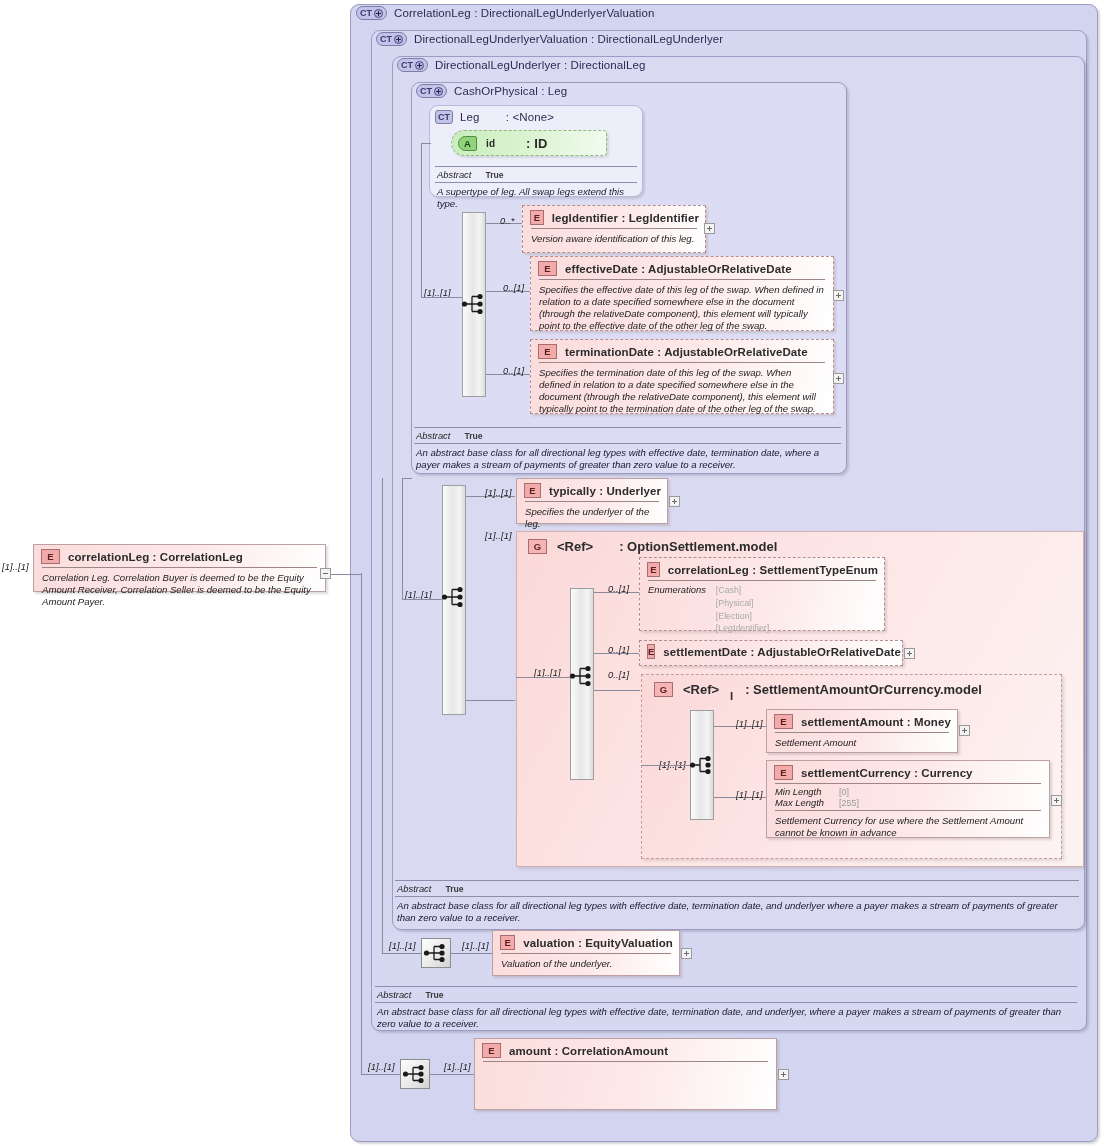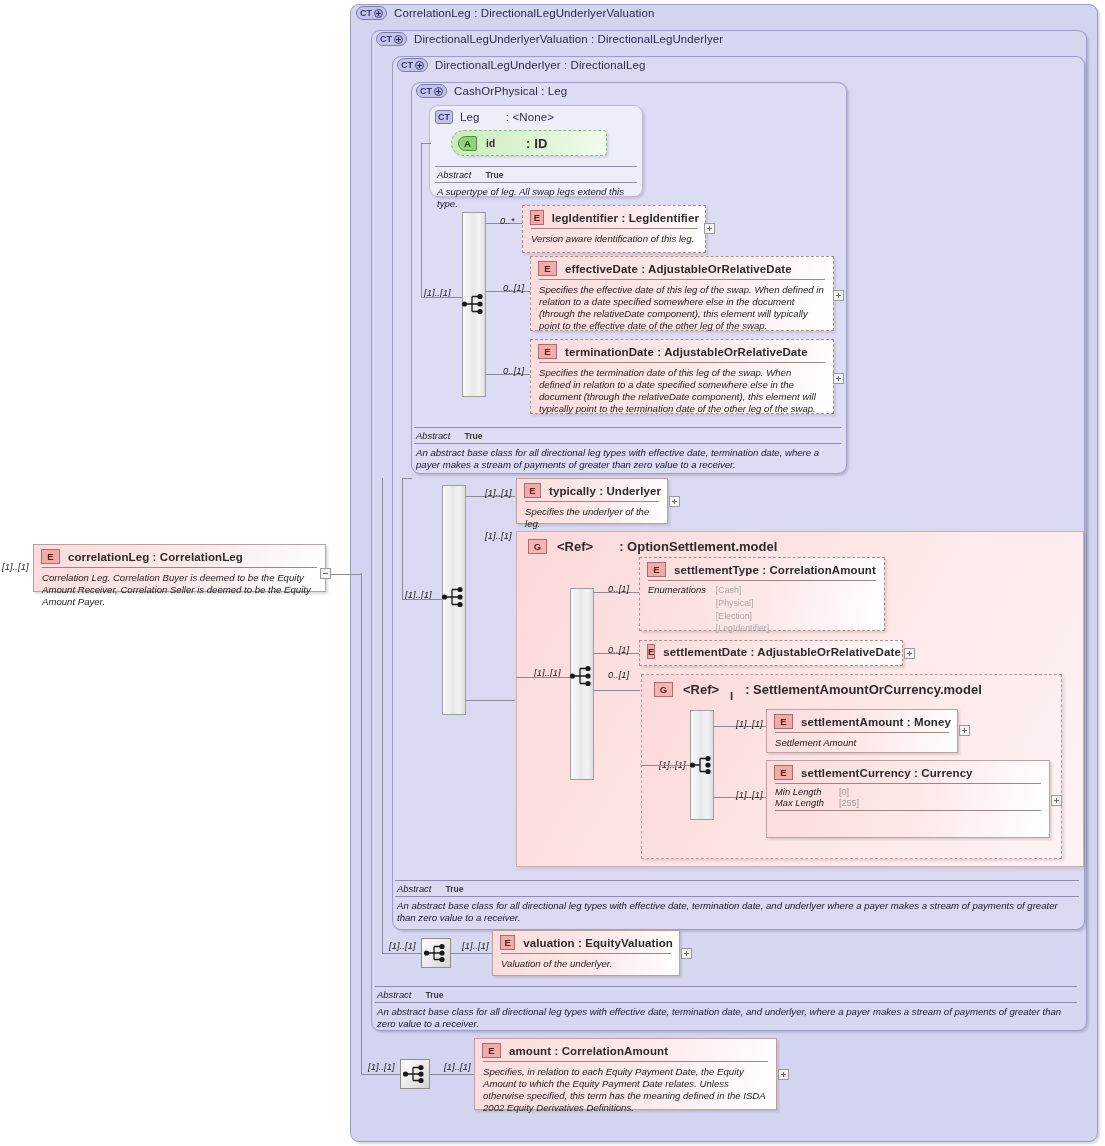--- a/index.html
+++ b/index.html
@@ -381,21 +381,21 @@
   </svg>
   <div class="card" style="left:534px; top:668px;">[1]..[1]</div>
   <div class="line-h" style="left:516px; top:677px; width:54px;"></div>
   <div class="line-h" style="left:594px; top:592px; width:46px;"></div>
   <div class="line-h" style="left:594px; top:653px; width:46px;"></div>
   <div class="line-h" style="left:594px; top:690px; width:46px;"></div>
 
   <div class="el-box dashed" style="left:639px; top:557px; width:246px; height:74px;">
     <div class="el-head">
       <span class="e-badge">E</span>
-      <span class="el-name">settlementType : CorrelationAmount</span>
+      <span class="el-name">correlationLeg : SettlementTypeEnum</span>
     </div>
     <div class="el-sep"></div>
     <div class="enum-row">
       <span class="enum-key">Enumerations</span>
       <span class="enum-list">
         <span>[Cash]</span><br>
         <span>[Physical]</span><br>
         <span>[Election]</span><br>
         <span>[LegIdentifier]</span>
       </span>
@@ -453,20 +453,21 @@
     <div class="el-sep"></div>
     <div class="prop-row" style="padding-bottom:0;align-items:flex-end;">
       <span class="prop-key">Min Length</span>
       <span class="prop-val grey">[0]</span>
     </div>
     <div class="prop-row" style="padding-top:0;">
       <span class="prop-key">Max Length</span>
       <span class="prop-val grey">[255]</span>
     </div>
     <div class="el-sep"></div>
+    <div class="el-desc">Settlement Currency for use where the Settlement Amount cannot be known in advance</div>
   </div>
   <div class="card" style="left:736px; top:790px;">[1]..[1]</div>
   <div class="expander plus" style="left:1051px; top:795px;"></div>
 
   <div class="abs-foot" style="left:395px; top:880px; width:684px;">
     <div class="line"></div>
     <div class="row">
       <span class="k">Abstract</span>
       <span class="v">True</span>
     </div>
@@ -520,21 +521,20 @@
   <div class="line-h" style="left:361px; top:1074px; width:39px;"></div>
   <div class="line-h" style="left:430px; top:1074px; width:45px;"></div>
   <div class="line-v" style="left:361px; top:573px; height:502px;"></div>
 
   <div class="el-box solid" style="left:474px; top:1038px; width:303px; height:72px;">
     <div class="el-head">
       <span class="e-badge">E</span>
       <span class="el-name">amount  : CorrelationAmount</span>
     </div>
     <div class="el-sep"></div>
-    <div class="el-desc">Specifies, in relation to each Equity Payment Date, the Equity Amount to which the Equity Payment Date relates. Unless otherwise specified, this term has the meaning defined in the ISDA 2002 Equity Derivatives Definitions.</div>
   </div>
   <div class="card" style="left:444px; top:1062px;">[1]..[1]</div>
   <div class="expander plus" style="left:778px; top:1069px;"></div>
 
 
   <div class="el-box solid" style="left:33px; top:544px; width:293px; height:48px;">
     <div class="el-head">
       <span class="e-badge">E</span>
       <span class="el-name">correlationLeg : CorrelationLeg</span>
     </div>

